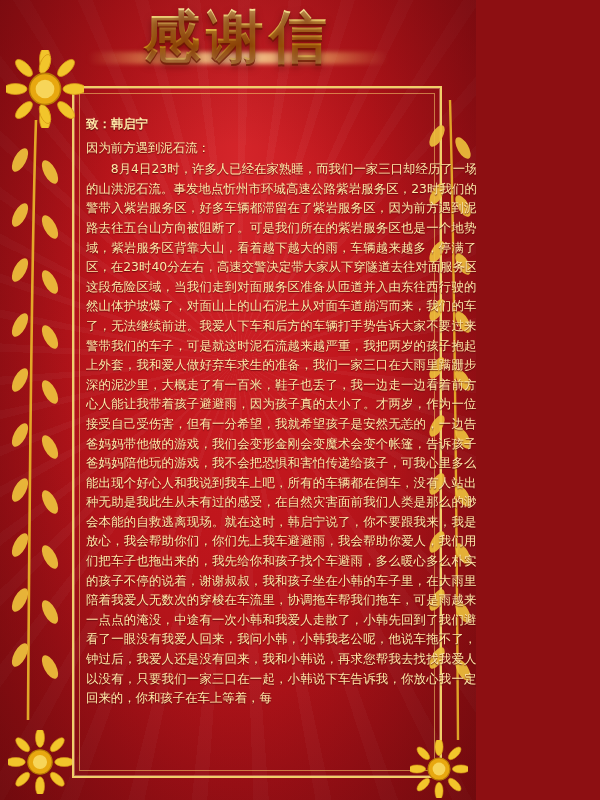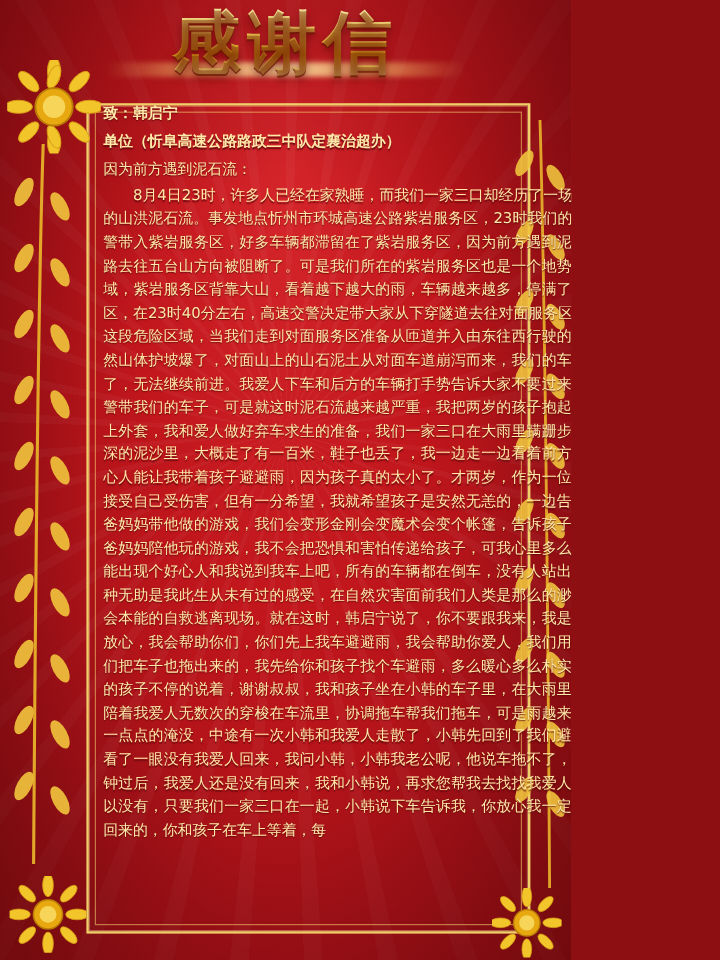--- a/index.html
+++ b/index.html
@@ -114,21 +114,21 @@
   .sun-left { left: 6px; top: 50px; }
   .wheat-left { left: 2px; top: 120px; }
   .wheat-right { right: 2px; top: 100px; }
   .sun-bottom-left { left: 8px; bottom: 6px; }
   .sun-bottom-right { right: 8px; bottom: 2px; }
 
   
   .letter {
     position: absolute;
     left: 86px;
-    top: 84px;
+    top: 114px;
     width: 466px;
     height: 676px;
     z-index: 5;
     color: #ffe9a8;
     font-size: 12.4px;
     line-height: 19.6px;
     text-align: justify;
     text-justify: inter-ideograph;
     font-family: "DejaVu Sans", "Liberation Sans", sans-serif;
     text-shadow: 0 1px 1px rgba(90,8,12,0.85);
@@ -257,20 +257,17 @@
       <ellipse cx="77" cy="77" rx="14" ry="6.5" transform="rotate(45 77 77)"></ellipse>
     </g>
     <circle cx="50" cy="50" r="19" fill="#e8a80f" stroke="#b97b06" stroke-width="2"></circle>
     <circle cx="50" cy="50" r="11" fill="#f7d559"></circle>
   </svg>
 
   <div class="letter">
     <p class="to">
       <span>致：</span><span>韩启宁</span>
     </p>
-    <p class="unit">
-      <span>单位</span><span>（忻阜高速公路路政三中队定襄治超办）</span>
-    </p>
     <p class="flush">因为前方遇到泥石流：</p>
     <p class="para">8月4日23时，许多人已经在家熟睡，而我们一家三口却经历了一场从没有遇到过的山洪泥石流。事发地点忻州市环城高速公路紫岩服务区，23时我们的车辆被高速交警带入紫岩服务区，好多车辆都滞留在了紫岩服务区，因为前方遇到泥石流，高速道路去往五台山方向被阻断了。可是我们所在的紫岩服务区也是一个地势比较危险的区域，紫岩服务区背靠大山，看着越下越大的雨，车辆越来越多，停满了整个紫岩服务区，在23时40分左右，高速交警决定带大家从下穿隧道去往对面服务区，然后都驶离这段危险区域，当我们走到对面服务区准备从匝道并入由东往西行驶的主干道时，突然山体护坡爆了，对面山上的山石泥土从对面车道崩泻而来，我们的车子被沙石阻住了，无法继续前进。我爱人下车和后方的车辆打手势告诉大家不要过来，然后去找交警带我们的车子，可是就这时泥石流越来越严重，我把两岁的孩子抱起来，给孩子披上外套，我和爱人做好弃车求生的准备，我们一家三口在大雨里蹒跚步履的走在齐腰深的泥沙里，大概走了有一百米，鞋子也丢了，我一边走一边看着前方，希望有位好心人能让我带着孩子避避雨，因为孩子真的太小了。才两岁，作为一位母亲，我可以接受自己受伤害，但有一分希望，我就希望孩子是安然无恙的，一边告诉孩子这是爸爸妈妈带他做的游戏，我们会变形金刚会变魔术会变个帐篷，告诉孩子这一切都是爸爸妈妈陪他玩的游戏，我不会把恐惧和害怕传递给孩子，可我心里多么希望这个时候能出现个好心人和我说到我车上吧，所有的车辆都在倒车，没有人站出来帮我们，那种无助是我此生从未有过的感受，在自然灾害面前我们人类是那么的渺小，每个人都会本能的自救逃离现场。就在这时，韩启宁说了，你不要跟我来，我是工作人员，你放心，我会帮助你们，你们先上我车避避雨，我会帮助你爱人，我们用拖车，会帮你们把车子也拖出来的，我先给你和孩子找个车避雨，多么暖心多么朴实的话语，两岁的孩子不停的说着，谢谢叔叔，我和孩子坐在小韩的车子里，在大雨里，我看着小韩陪着我爱人无数次的穿梭在车流里，协调拖车帮我们拖车，可是雨越来越大，车子被一点点的淹没，中途有一次小韩和我爱人走散了，小韩先回到了我们避雨的车上，我看了一眼没有我爱人回来，我问小韩，小韩我老公呢，他说车拖不了，我们大概几分钟过后，我爱人还是没有回来，我和小韩说，再求您帮我去找找我爱人，我什么都可以没有，只要我们一家三口在一起，小韩说下车告诉我，你放心我一定会把你爱人找回来的，你和孩子在车上等着，每</p>
   </div>
 
 </div>
 
 </body></html>

